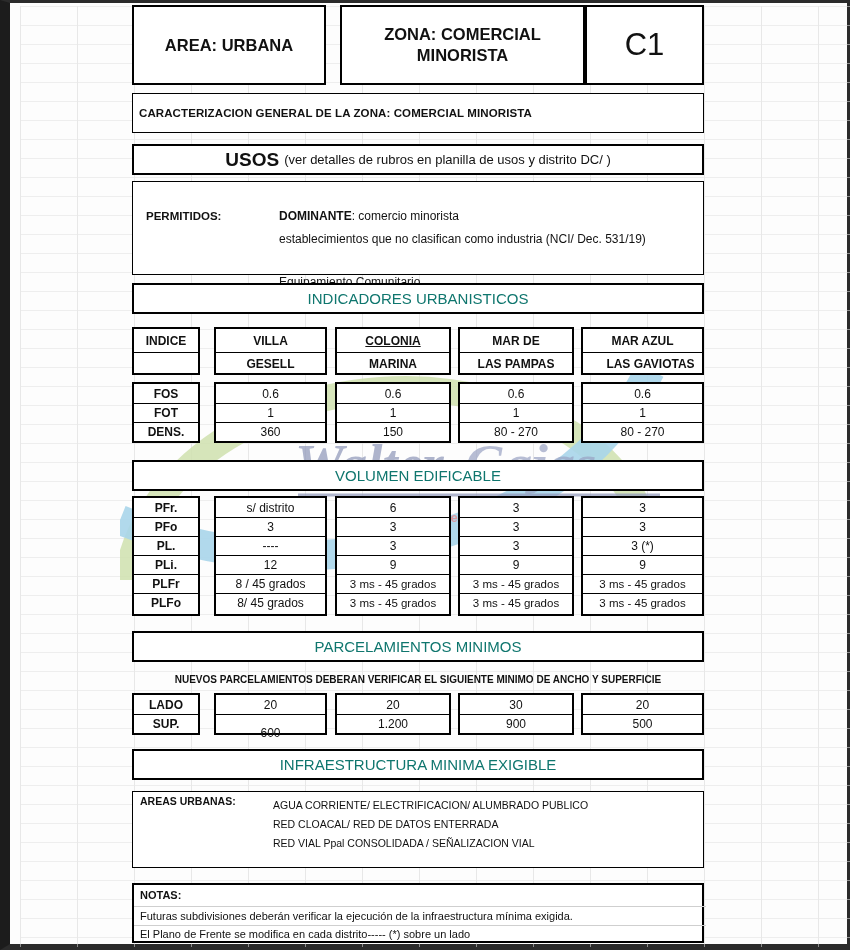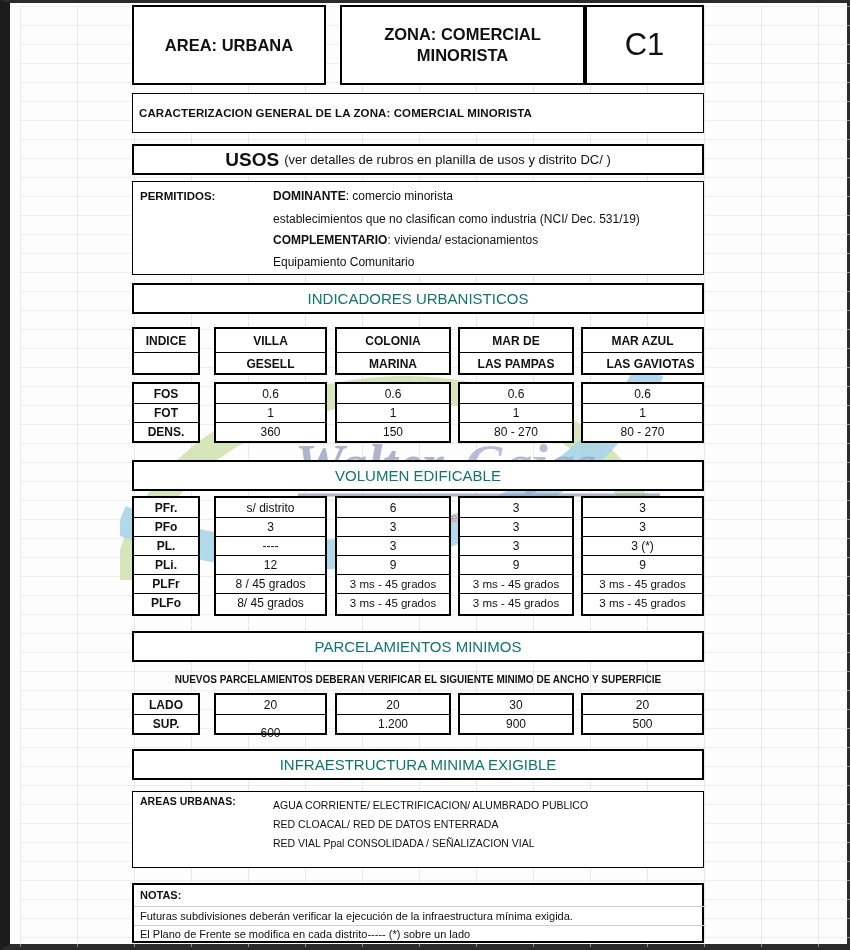--- a/index.html
+++ b/index.html
@@ -66,21 +66,21 @@
   .strip-txt{ font-weight:bold; font-size:11.5px; color:#111; padding-left:6px; letter-spacing:.1px;}
 
   .section-title{ font-weight:normal; font-size:15px; color:#0f766e; }
 
   
   #usos-box{ position:absolute; left:0; top:139px; width:572px; height:31px; display:flex; align-items:center; justify-content:center;}
   .usos-main{ font-weight:bold; font-size:19px; color:#111; }
   .usos-sub{ font-size:13px; color:#111; margin-left:5px; }
 
   #perm-box{ position:absolute; left:0; top:176px; width:572px; height:94px; }
-  .perm-line{ position:absolute; left:0; width:572px; height:23px; display:flex; align-items:center; }
+  .perm-line{ position:absolute; left:6px; width:572px; height:23px; display:flex; align-items:center;margin-top:20px; }
   .perm-label{ position:absolute; left:7px; font-weight:bold; font-size:11.5px; color:#111; }
   .perm-key{ position:absolute; left:140px; font-size:12px; color:#111; }
   .perm-key b{ font-weight:bold; }
 
   
   .banner{ position:absolute; left:0; width:572px; height:31px; display:flex; align-items:center; justify-content:center; }
 
   
   .tbl{ position:absolute; left:0; width:572px; }
   .col{ position:absolute; box-sizing:border-box; background:#fff; border:2px solid #000; }
@@ -152,43 +152,40 @@
   </div>
 
   <div class="box thin" id="perm-box">
     <div class="perm-line" style="top:2px;">
       <span class="perm-label">PERMITIDOS:</span>
       <span class="perm-key"><b>DOMINANTE</b><span>: </span><span>comercio minorista</span></span>
     </div>
     <div class="perm-line" style="top:25px;">
       <span class="perm-key"><span>establecimientos que no clasifican como  industria (NCI/ Dec. 531/19)</span></span>
     </div>
-    <div class="perm-line" style="top:46px;">
-      <span class="perm-key"><b>COMPLEMENTARIO</b><span>: </span><span>vivienda/ estacionamientos</span></span>
-    </div>
     <div class="perm-line" style="top:68px;">
       <span class="perm-key"><span>Equipamiento Comunitario</span></span>
     </div>
   </div>
 
   <div class="banner box" style="top:278px;">
     <span class="section-title">INDICADORES URBANISTICOS</span>
   </div>
 
   <div class="tbl" style="top:322px;height:48px;">
     <div class="col cidx" style="top:0;height:48px;">
       <div class="cellrow idxcell" style="height:23px;">INDICE</div>
       <div class="cellrow idxcell" style="height:23px;"></div>
     </div>
     <div class="col c1" style="top:0;height:48px;">
       <div class="cellrow idxcell" style="height:23px;">VILLA</div>
       <div class="cellrow idxcell" style="height:23px;">GESELL</div>
     </div>
     <div class="col c2" style="top:0;height:48px;">
-      <div class="cellrow idxcell" style="height:23px;">COLONIA</div>
+      <div class="cellrow idxcell" style="height:23px;text-decoration:underline;">COLONIA</div>
       <div class="cellrow idxcell" style="height:23px;">MARINA</div>
     </div>
     <div class="col c3" style="top:0;height:48px;">
       <div class="cellrow idxcell" style="height:23px;">MAR DE</div>
       <div class="cellrow idxcell" style="height:23px;">LAS PAMPAS</div>
     </div>
     <div class="col c4" style="top:0;height:48px;">
       <div class="cellrow idxcell" style="height:23px;">MAR AZUL</div>
       <div class="cellrow idxcell" style="height:23px;padding-left:16px;">LAS GAVIOTAS</div>
     </div>

